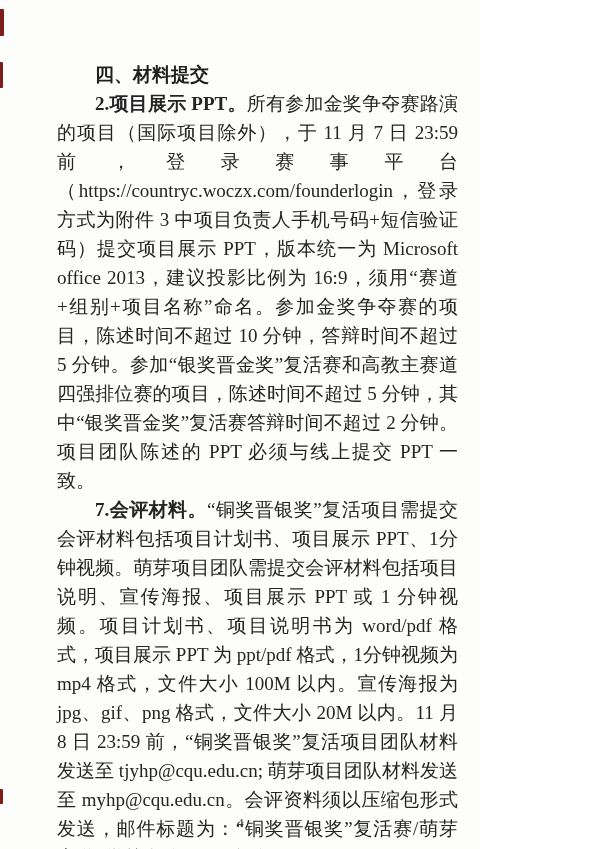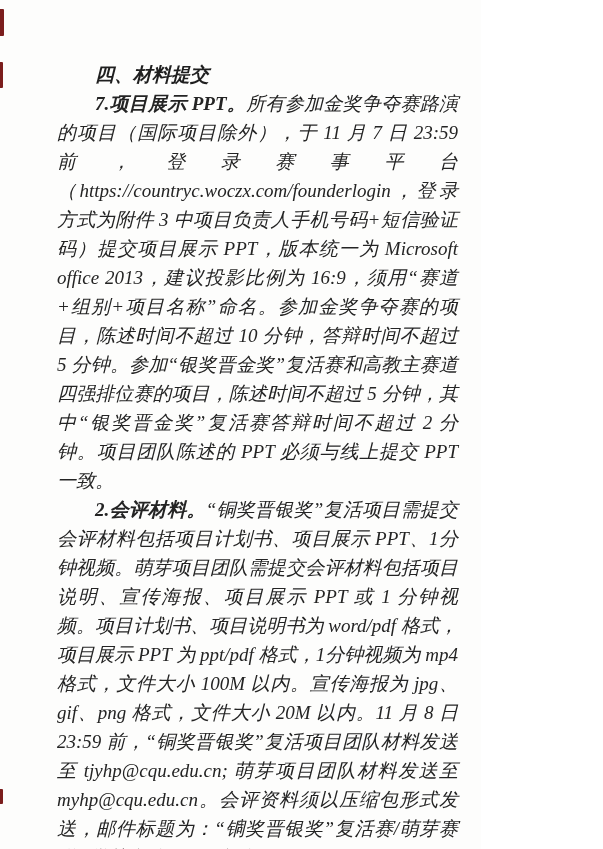--- a/index.html
+++ b/index.html
@@ -8,21 +8,20 @@
     background: #ffffff;
   }
   .page {
     position: relative;
     width: 481px;
     height: 849px;
     background: #fdfdfc;
     overflow: hidden;
     font-family: "Liberation Serif", "DejaVu Serif", serif;
     color: #242424;
-    font-style: italic;
   }
   .content {
     position: absolute;
     left: 57px;
     right: 23px;
     top: 60px;
     font-size: 19px;
     line-height: 29px;
     text-align: justify;
   }
@@ -69,23 +68,23 @@
 
   <div class="edge-mark m1"></div>
   <div class="edge-mark m2"></div>
   <div class="edge-mark m3"></div>
 
   <div class="content">
 
     <section>
       <h2 class="section-heading">四、材料提交</h2>
 
-      <p class="para"><span class="lead">7.项目展示 PPT。</span><span>所有参加金奖争夺赛路演的项目（国际项目除外），于 11 月 7 日 23:59 前，登录赛事平台（https://countryc.woczx.com/founderlogin，登录方式为附件 3 中项目负责人手机号码+短信验证码）提交项目展示 PPT，版本统一为 Microsoft office 2013，建议投影比例为 16:9，须用“赛道+组别+项目名称”命名。参加金奖争夺赛的项目，陈述时间不超过 10 分钟，答辩时间不超过 5 分钟。参加“银奖晋金奖”复活赛和高教主赛道四强排位赛的项目，陈述时间不超过 5 分钟，其中“银奖晋金奖”复活赛答辩时间不超过 2 分钟。项目团队陈述的 PPT 必须与线上提交 PPT 一致。</span></p>
+      <p class="para"><span class="lead">2.项目展示 PPT。</span><span>所有参加金奖争夺赛路演的项目（国际项目除外），于 11 月 7 日 23:59 前，登录赛事平台（https://countryc.woczx.com/founderlogin，登录方式为附件 3 中项目负责人手机号码+短信验证码）提交项目展示 PPT，版本统一为 Microsoft office 2013，建议投影比例为 16:9，须用“赛道+组别+项目名称”命名。参加金奖争夺赛的项目，陈述时间不超过 10 分钟，答辩时间不超过 5 分钟。参加“银奖晋金奖”复活赛和高教主赛道四强排位赛的项目，陈述时间不超过 5 分钟，其中“银奖晋金奖”复活赛答辩时间不超过 2 分钟。项目团队陈述的 PPT 必须与线上提交 PPT 一致。</span></p>
 
-      <p class="para"><span class="lead">2.会评材料。</span><span>“铜奖晋银奖”复活项目需提交会评材料包括项目计划书、项目展示 PPT、1分钟视频。萌芽项目团队需提交会评材料包括项目说明、宣传海报、项目展示 PPT 或 1 分钟视频。项目计划书、项目说明书为 word/pdf 格式，项目展示 PPT 为 ppt/pdf 格式，1分钟视频为 mp4 格式，文件大小 100M 以内。宣传海报为 jpg、gif、png 格式，文件大小 20M 以内。11 月 8 日 23:59 前，“铜奖晋银奖”复活项目团队材料发送至 tjyhp@cqu.edu.cn; 萌芽项目团队材料发送至 myhp@cqu.edu.cn。会评资料须以压缩包形式发送，邮件标题为：“铜奖晋银奖”复活赛/萌芽赛道+学校名称+项目名称。</span></p>
+      <p class="para"><span class="lead">7.会评材料。</span><span>“铜奖晋银奖”复活项目需提交会评材料包括项目计划书、项目展示 PPT、1分钟视频。萌芽项目团队需提交会评材料包括项目说明、宣传海报、项目展示 PPT 或 1 分钟视频。项目计划书、项目说明书为 word/pdf 格式，项目展示 PPT 为 ppt/pdf 格式，1分钟视频为 mp4 格式，文件大小 100M 以内。宣传海报为 jpg、gif、png 格式，文件大小 20M 以内。11 月 8 日 23:59 前，“铜奖晋银奖”复活项目团队材料发送至 tjyhp@cqu.edu.cn; 萌芽项目团队材料发送至 myhp@cqu.edu.cn。会评资料须以压缩包形式发送，邮件标题为：“铜奖晋银奖”复活赛/萌芽赛道+学校名称+项目名称。</span></p>
     </section>
 
 
   </div>
 
   <div class="page-number">4</div>
 
 </div>
 
 </body></html>

